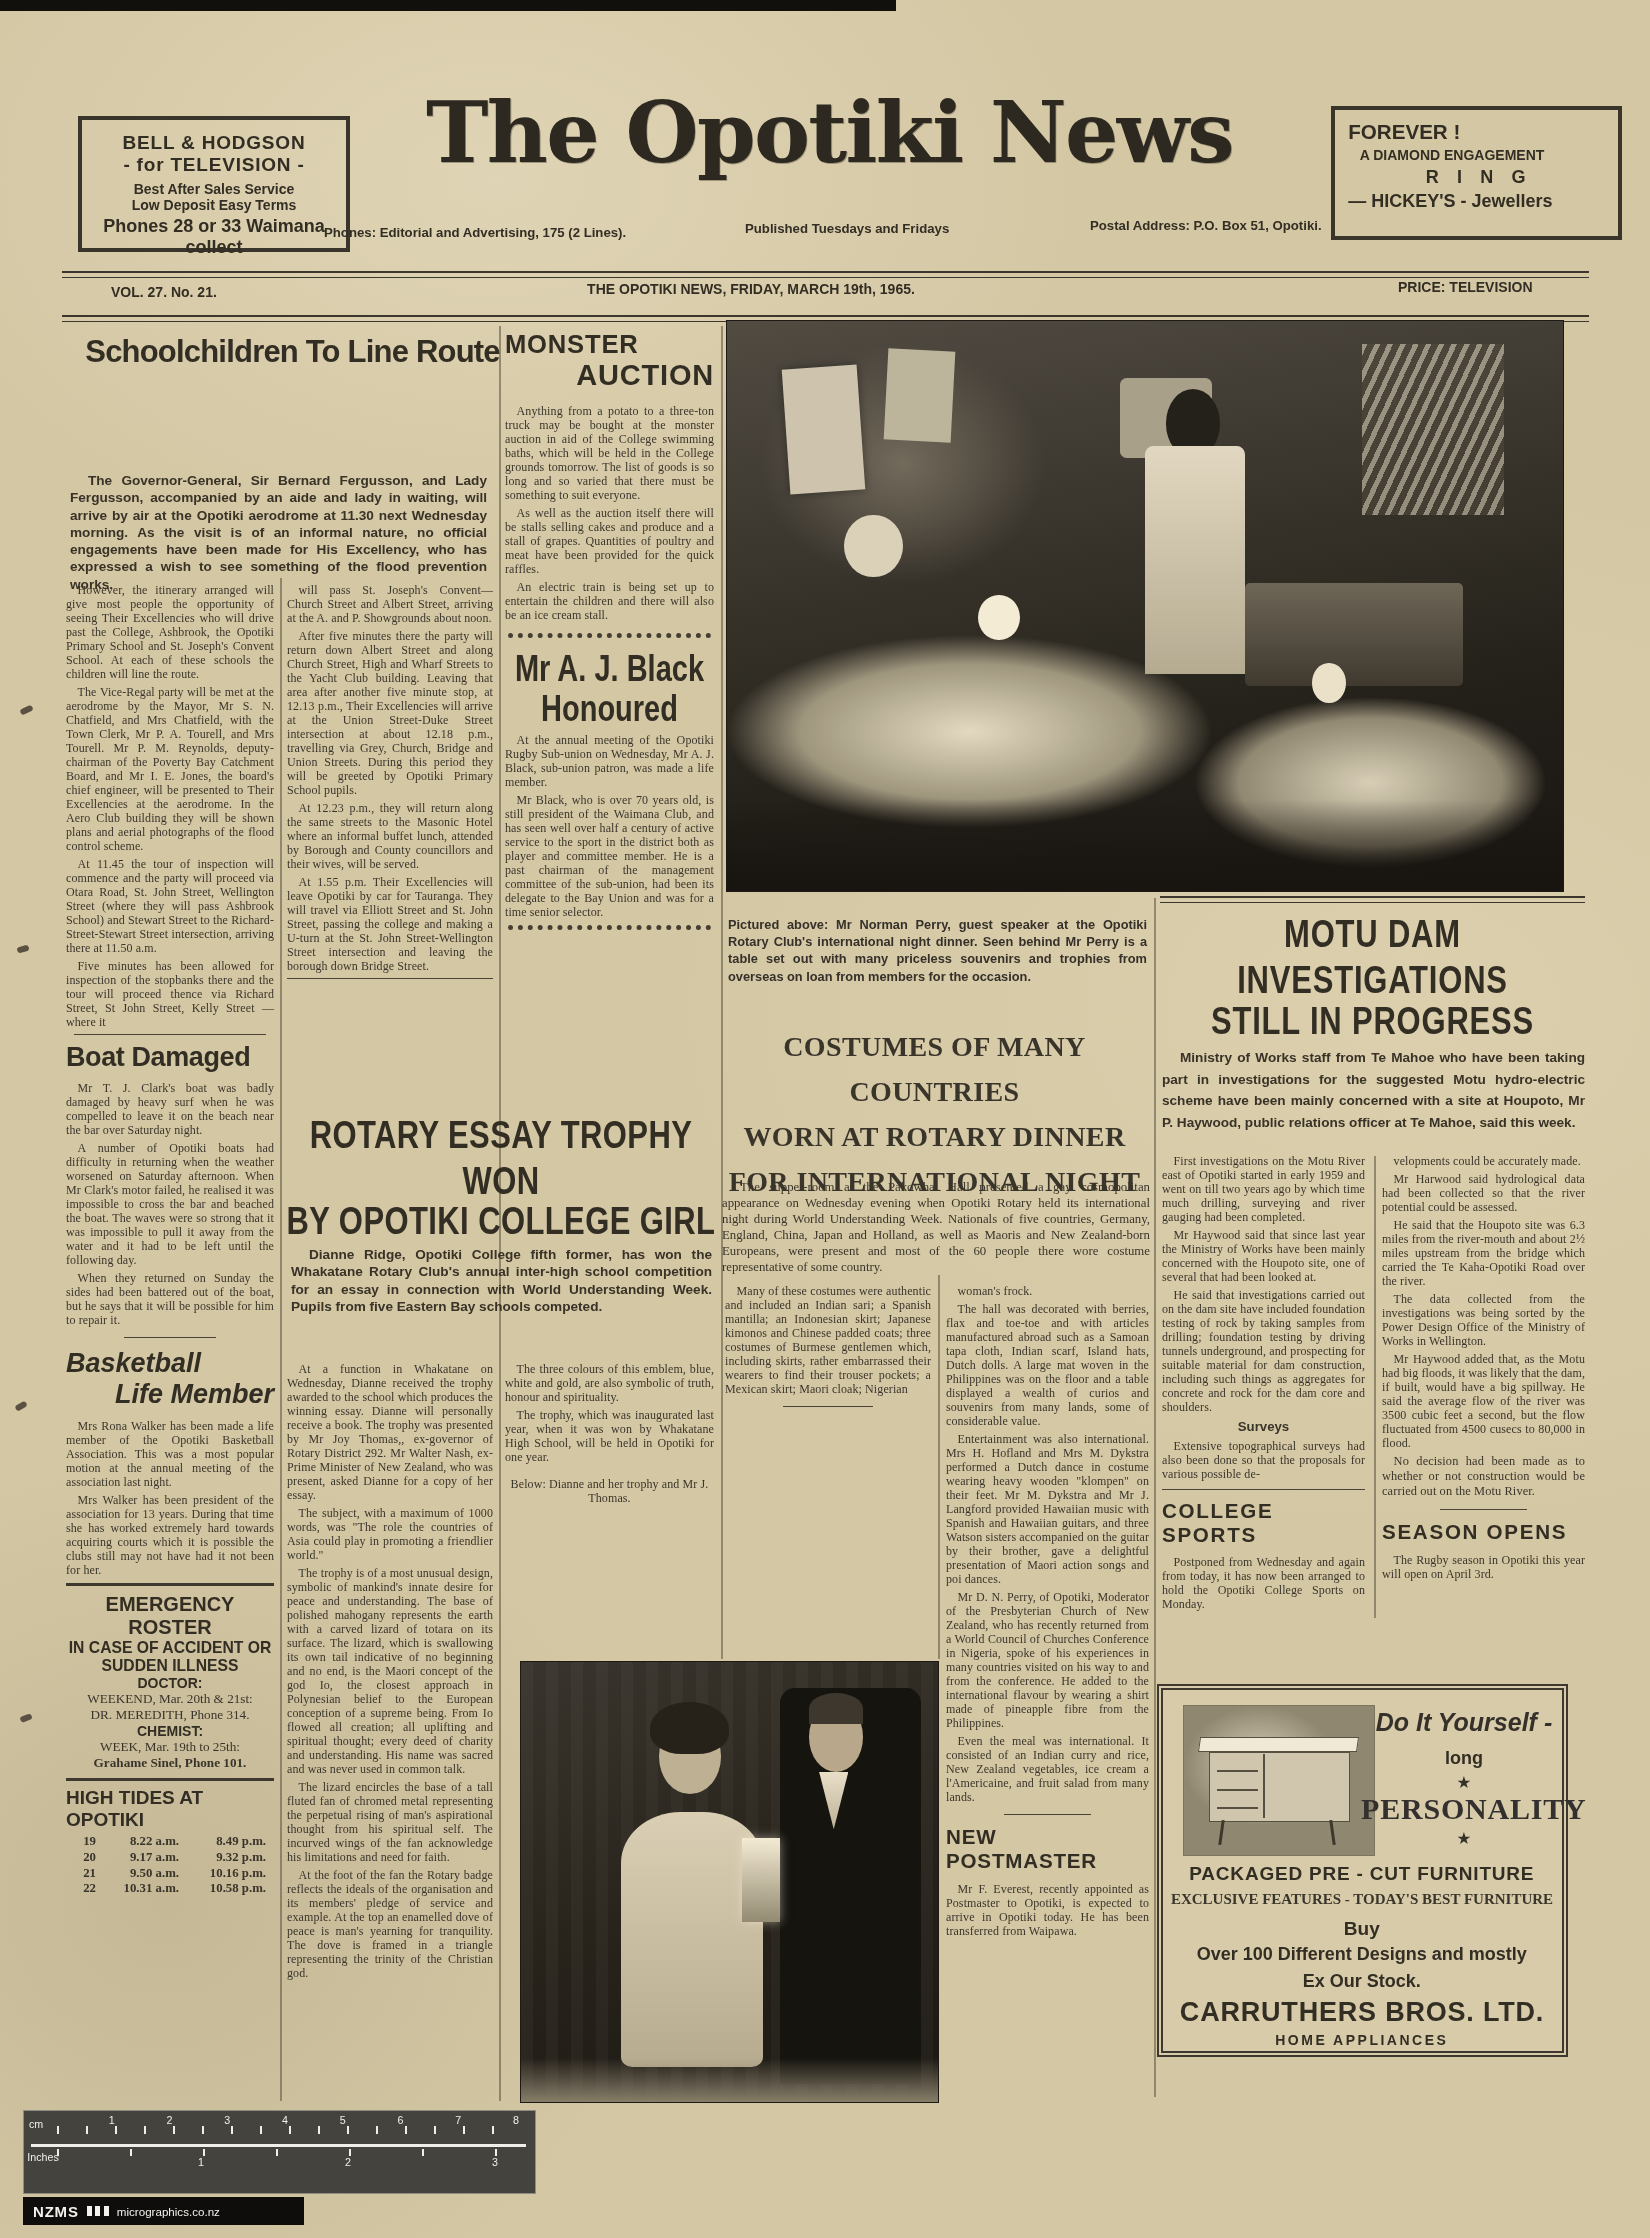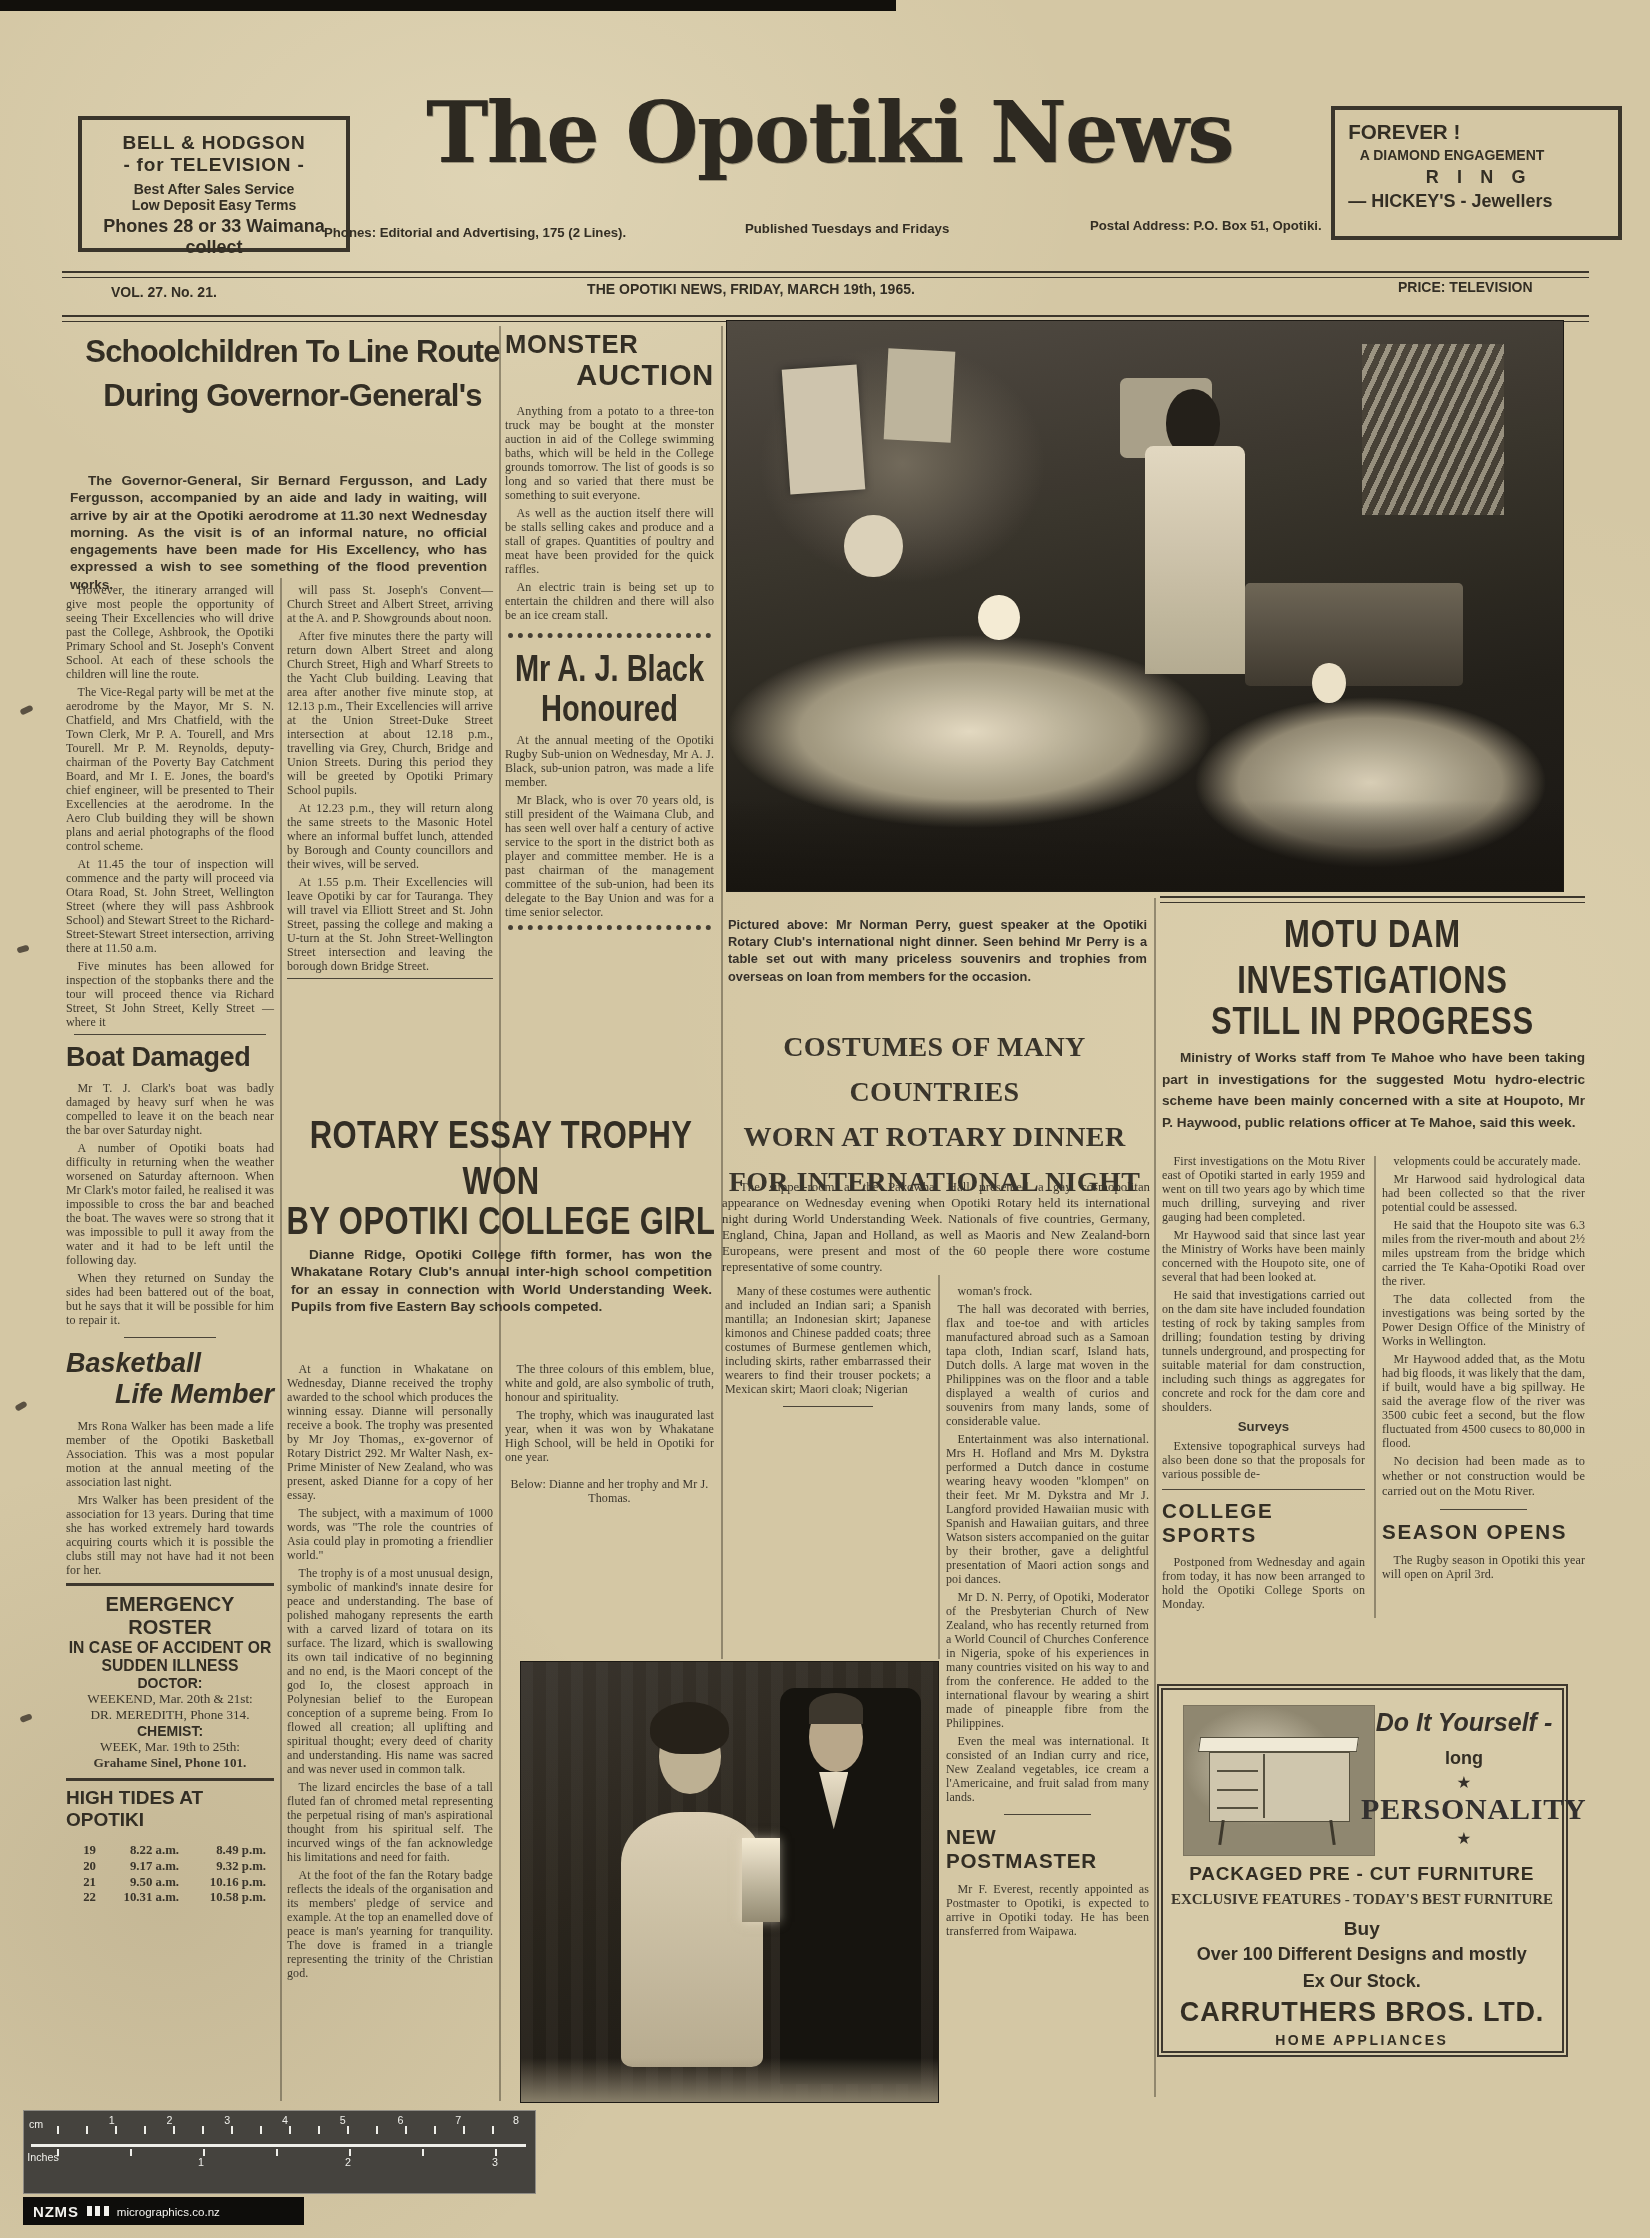--- a/index.html
+++ b/index.html
@@ -69,21 +69,20 @@
 
   <div class="vrule" style="left:280px;top:578px;height:1523px;"></div>
   <div class="vrule" style="left:499px;top:326px;height:1775px;"></div>
   <div class="vrule" style="left:721px;top:326px;height:1333px;"></div>
   <div class="vrule" style="left:938px;top:1275px;height:384px;"></div>
   <div class="vrule" style="left:1154px;top:898px;height:1199px;"></div>
   <div class="vrule" style="left:1374px;top:1156px;height:462px;"></div>
 
   <div class="abs center" style="left:76px;top:330px;width:433px;">
     <div class="sansb" style="font-size:31px;line-height:44px;letter-spacing:-0.8px;">Schoolchildren To Line Route</div>
-    <div class="sansb" style="font-size:31px;line-height:44px;letter-spacing:-0.8px;">During Governor-General's</div>
   </div>
   <p class="abs lead" style="left:70px;top:472px;width:417px;">The Governor-General, Sir Bernard Fergusson, and Lady Fergusson, accompanied by an aide and lady in waiting, will arrive by air at the Opotiki aerodrome at 11.30 next Wednesday morning. As the visit is of an informal nature, no official engagements have been made for His Excellency, who has expressed a wish to see something of the flood prevention works.</p>
 
   <div class="abs body-text" style="left:66px;top:583px;width:208px;">
     <p>However, the itinerary arranged will give most people the opportunity of seeing Their Excellencies who will drive past the College, Ashbrook, the Opotiki Primary School and St. Joseph's Convent School. At each of these schools the children will line the route.</p>
     <p>The Vice-Regal party will be met at the aerodrome by the Mayor, Mr S. N. Chatfield, and Mrs Chatfield, with the Town Clerk, Mr P. A. Tourell, and Mrs Tourell. Mr P. M. Reynolds, deputy-chairman of the Poverty Bay Catchment Board, and Mr I. E. Jones, the board's chief engineer, will be presented to Their Excellencies at the aerodrome. In the Aero Club building they will be shown plans and aerial photographs of the flood control scheme.</p>
     <p>At 11.45 the tour of inspection will commence and the party will proceed via Otara Road, St. John Street, Wellington Street (where they will pass Ashbrook School) and Stewart Street to the Richard-Street-Stewart Street intersection, arriving there at 11.50 a.m.</p>
     <p>Five minutes has been allowed for inspection of the stopbanks there and the tour will proceed thence via Richard Street, St John Street, Kelly Street — where it</p>
     <div class="flow-rule" style="margin:5px 8.3px;"></div>
 
@@ -108,21 +107,21 @@
       <div class="sansb" style="font-size:14px;">DOCTOR:</div>
       <div style="font-size:13.2px;">WEEKEND, Mar. 20th &amp; 21st:</div>
       <div style="font-size:13.2px;">DR. MEREDITH, Phone 314.</div>
       <div class="sansb" style="font-size:14px;">CHEMIST:</div>
       <div style="font-size:13.2px;">WEEK, Mar. 19th to 25th:</div>
       <div style="font-size:13.2px;font-weight:bold;">Grahame Sinel, Phone 101.</div>
     </div>
     <div style="border-top:3.3px solid #3e382e;margin:6.6px 0;"></div>
 
     <div class="sansb" style="font-size:19px;">HIGH TIDES AT OPOTIKI</div>
-    <div style="margin-top:12px;">
+    <div style="margin-top:3px;">
       <div style="display:flex;font-weight:bold;font-size:12.8px;line-height:15.7px;">
         <span style="width:30px;text-align:right;">19</span>
         <span style="width:83px;text-align:right;">8.22 a.m.</span>
         <span style="width:87px;text-align:right;">8.49 p.m.</span>
       </div>
       <div style="display:flex;font-weight:bold;font-size:12.8px;line-height:15.7px;">
         <span style="width:30px;text-align:right;">20</span>
         <span style="width:83px;text-align:right;">9.17 a.m.</span>
         <span style="width:87px;text-align:right;">9.32 p.m.</span>
       </div>

